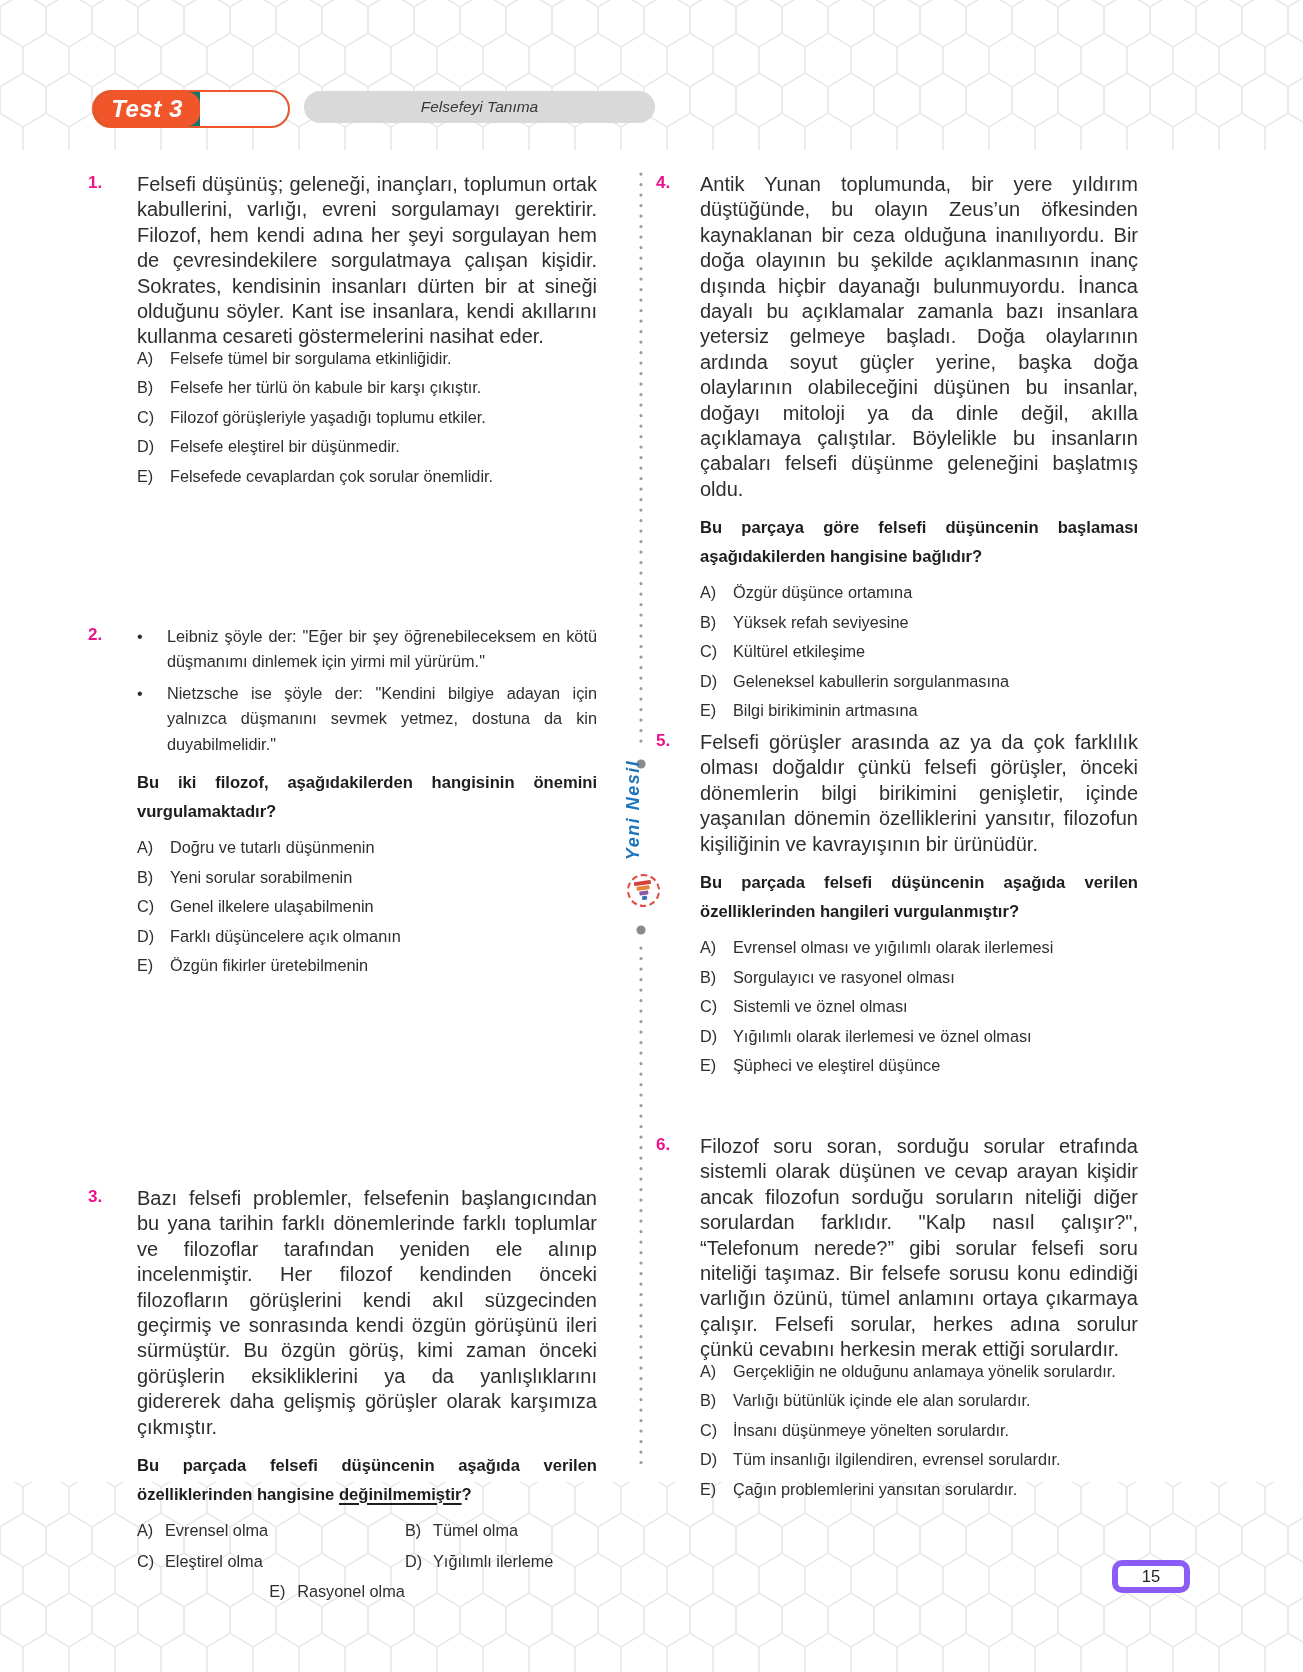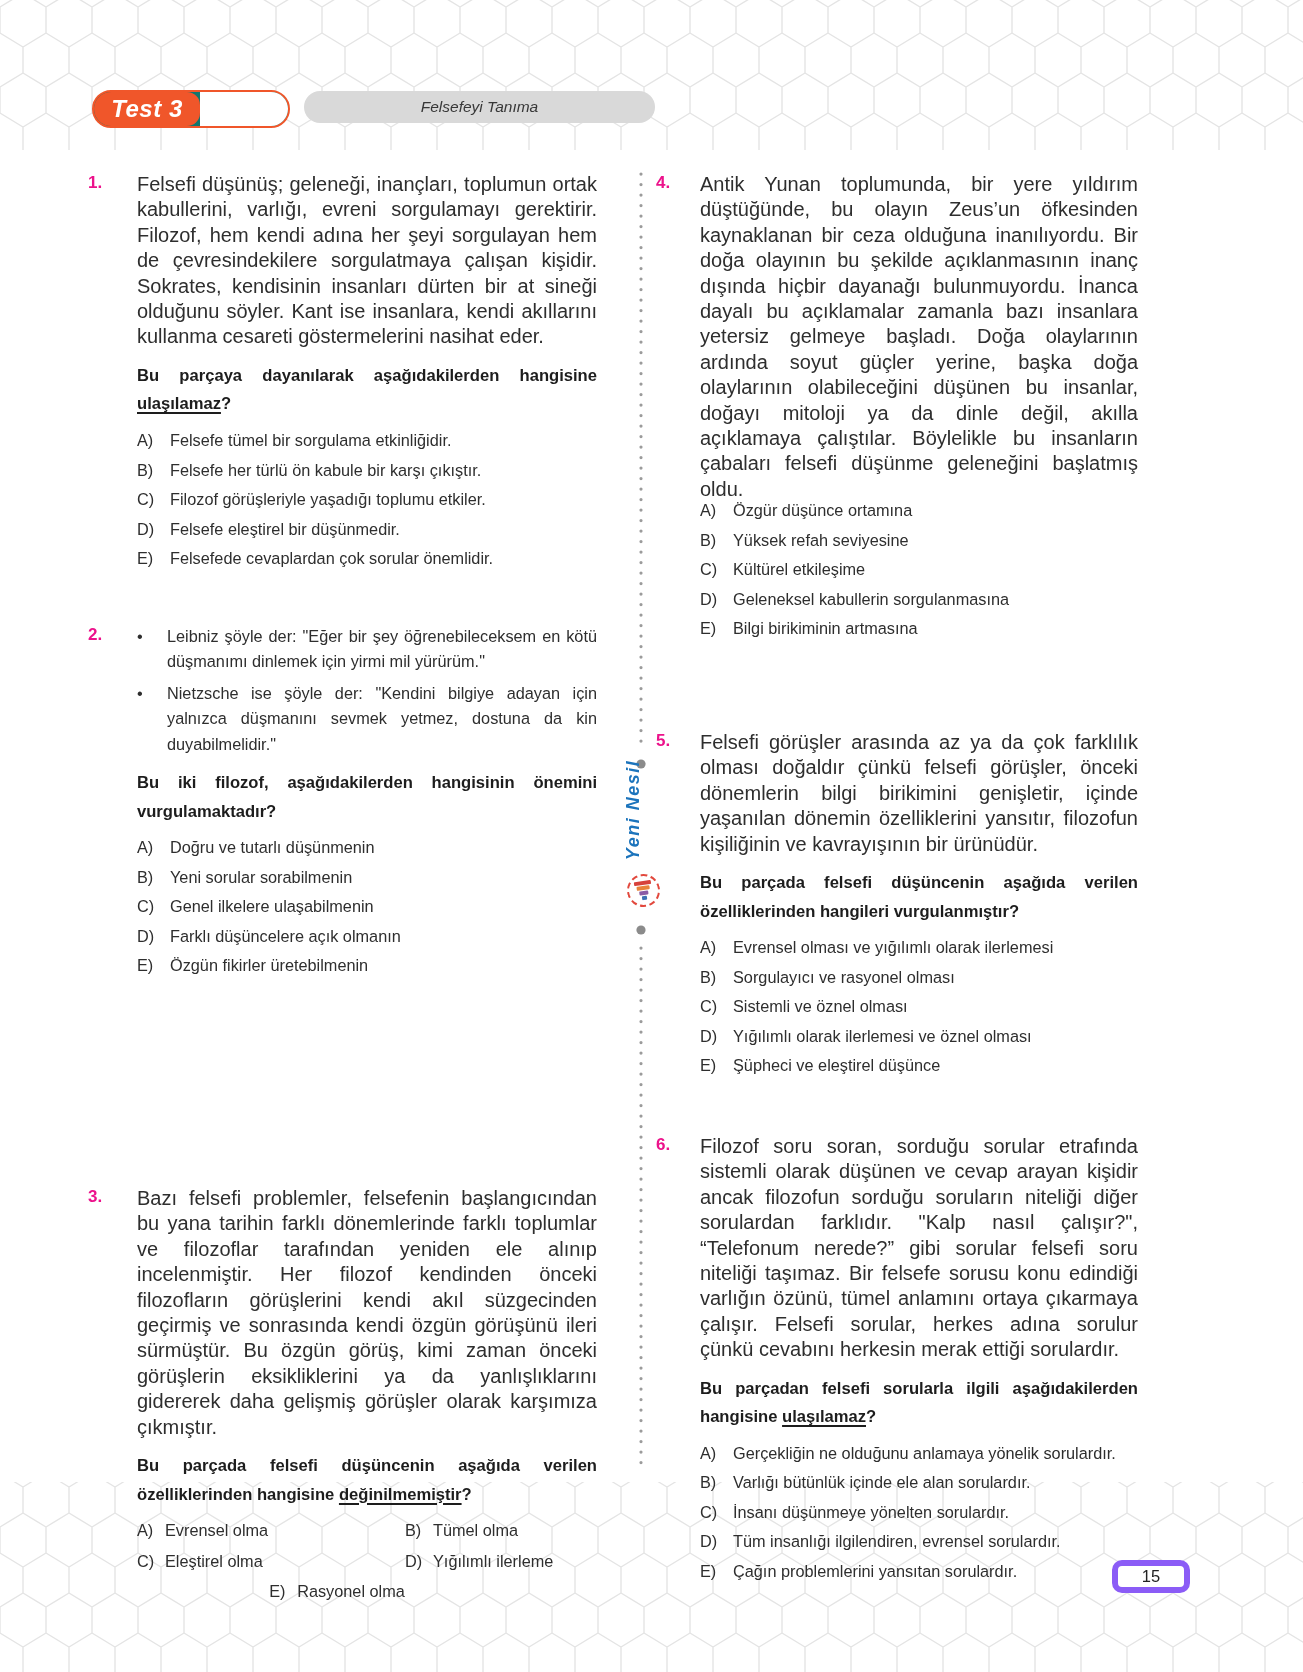--- a/index.html
+++ b/index.html
@@ -107,21 +107,20 @@
     <div class="test-badge-right"></div>
   </div>
   <div class="topic-pill">
     <span>Felsefeyi Tanıma</span>
   </div>
 
   <section class="q" id="q1">
     <div class="qnum">1.</div>
     <div class="qcontent">
       <p class="body">Felsefi düşünüş; geleneği, inançları, toplumun ortak kabullerini, varlığı, evreni sorgulamayı gerektirir. Filozof, hem kendi adına her şeyi sorgulayan hem de çevresindekilere sorgulatmaya çalışan kişidir. Sokrates, kendisinin insanları dürten bir at sineği olduğunu söyler. Kant ise insanlara, kendi akıllarını kullanma cesareti göstermelerini nasihat eder.</p>
-      <p class="prompt"><span>Bu parçaya dayanılarak aşağıdakilerden hangisine </span><span class="und">ulaşılamaz</span><span>?</span></p>
       <div class="opts">
         <div class="opt">
             <span class="ol">A)</span>
             <span class="ot">Felsefe tümel bir sorgulama etkinliğidir.</span>
           </div>
         <div class="opt">
             <span class="ol">B)</span>
             <span class="ot">Felsefe her türlü ön kabule bir karşı çıkıştır.</span>
           </div>
         <div class="opt">
@@ -202,20 +201,21 @@
             <span class="ot">Rasyonel olma</span>
           </div>
       </div>
     </div>
   </section>
 
   <section class="q" id="q4">
     <div class="qnum">4.</div>
     <div class="qcontent">
       <p class="body">Antik Yunan toplumunda, bir yere yıldırım düştüğünde, bu olayın Zeus’un öfkesinden kaynaklanan bir ceza olduğuna inanılıyordu. Bir doğa olayının bu şekilde açıklanmasının inanç dışında hiçbir dayanağı bulunmuyordu. İnanca dayalı bu açıklamalar zamanla bazı insanlara yetersiz gelmeye başladı. Doğa olaylarının ardında soyut güçler yerine, başka doğa olaylarının olabileceğini düşünen bu insanlar, doğayı mitoloji ya da dinle değil, akılla açıklamaya çalıştılar. Böylelikle bu insanların çabaları felsefi düşünme geleneğini başlatmış oldu.</p>
+      <p class="prompt"><span>Bu parçaya göre felsefi düşüncenin başlaması aşağıdakilerden hangisine bağlıdır?</span><span class="und"></span><span></span></p>
       <div class="opts">
         <div class="opt">
             <span class="ol">A)</span>
             <span class="ot">Özgür düşünce ortamına</span>
           </div>
         <div class="opt">
             <span class="ol">B)</span>
             <span class="ot">Yüksek refah seviyesine</span>
           </div>
         <div class="opt">
@@ -261,21 +261,20 @@
             <span class="ot">Şüpheci ve eleştirel düşünce</span>
           </div>
       </div>
     </div>
   </section>
 
   <section class="q" id="q6">
     <div class="qnum">6.</div>
     <div class="qcontent">
       <p class="body">Filozof soru soran, sorduğu sorular etrafında sistemli olarak düşünen ve cevap arayan kişidir ancak filozofun sorduğu soruların niteliği diğer sorulardan farklıdır. "Kalp nasıl çalışır?", “Telefonum nerede?” gibi sorular felsefi soru niteliği taşımaz. Bir felsefe sorusu konu edindiği varlığın özünü, tümel anlamını ortaya çıkarmaya çalışır. Felsefi sorular, herkes adına sorulur çünkü cevabını herkesin merak ettiği sorulardır.</p>
-      <p class="prompt"><span>Bu parçadan felsefi sorularla ilgili aşağıdakilerden hangisine </span><span class="und">ulaşılamaz</span><span>?</span></p>
       <div class="opts">
         <div class="opt">
             <span class="ol">A)</span>
             <span class="ot">Gerçekliğin ne olduğunu anlamaya yönelik sorulardır.</span>
           </div>
         <div class="opt">
             <span class="ol">B)</span>
             <span class="ot">Varlığı bütünlük içinde ele alan sorulardır.</span>
           </div>
         <div class="opt">

